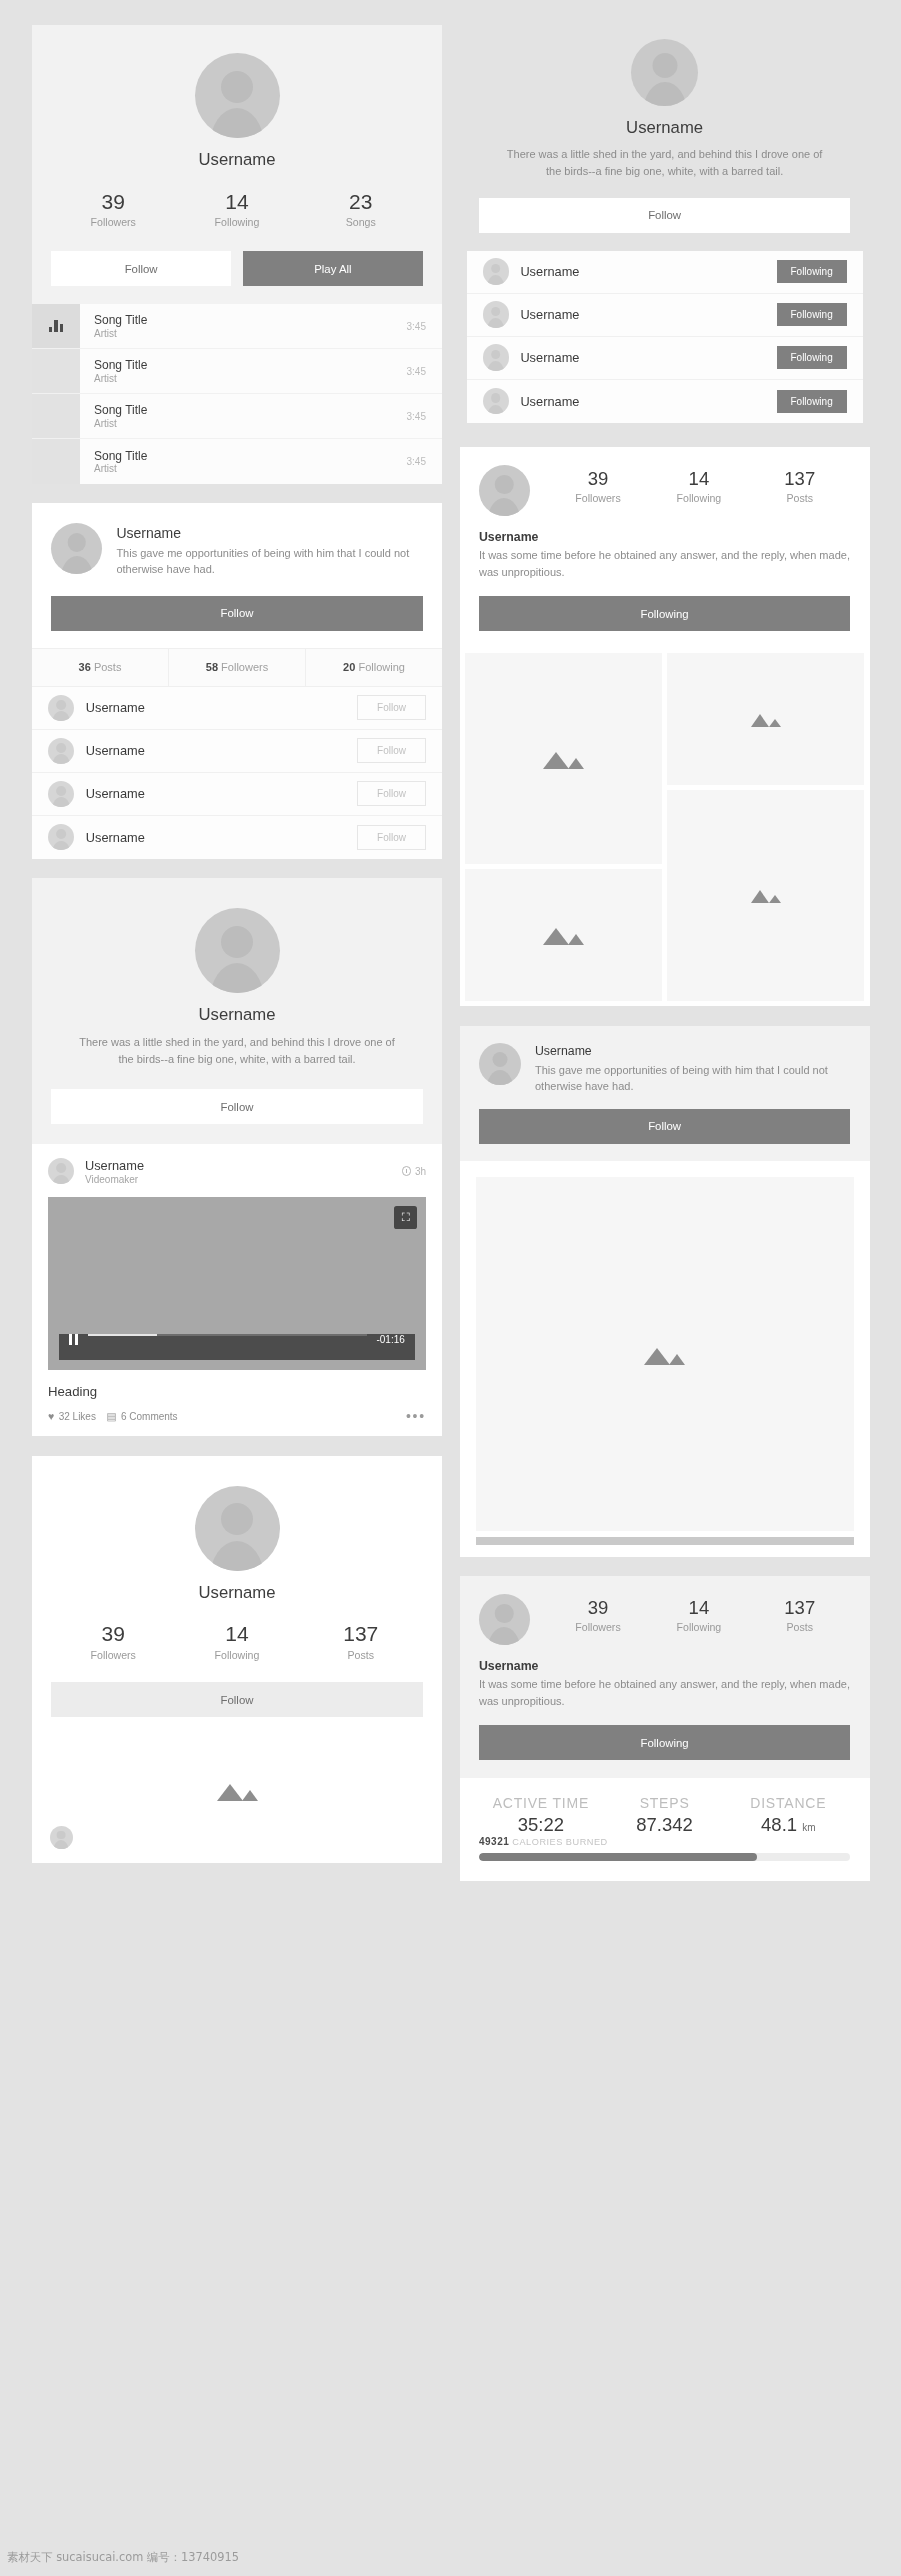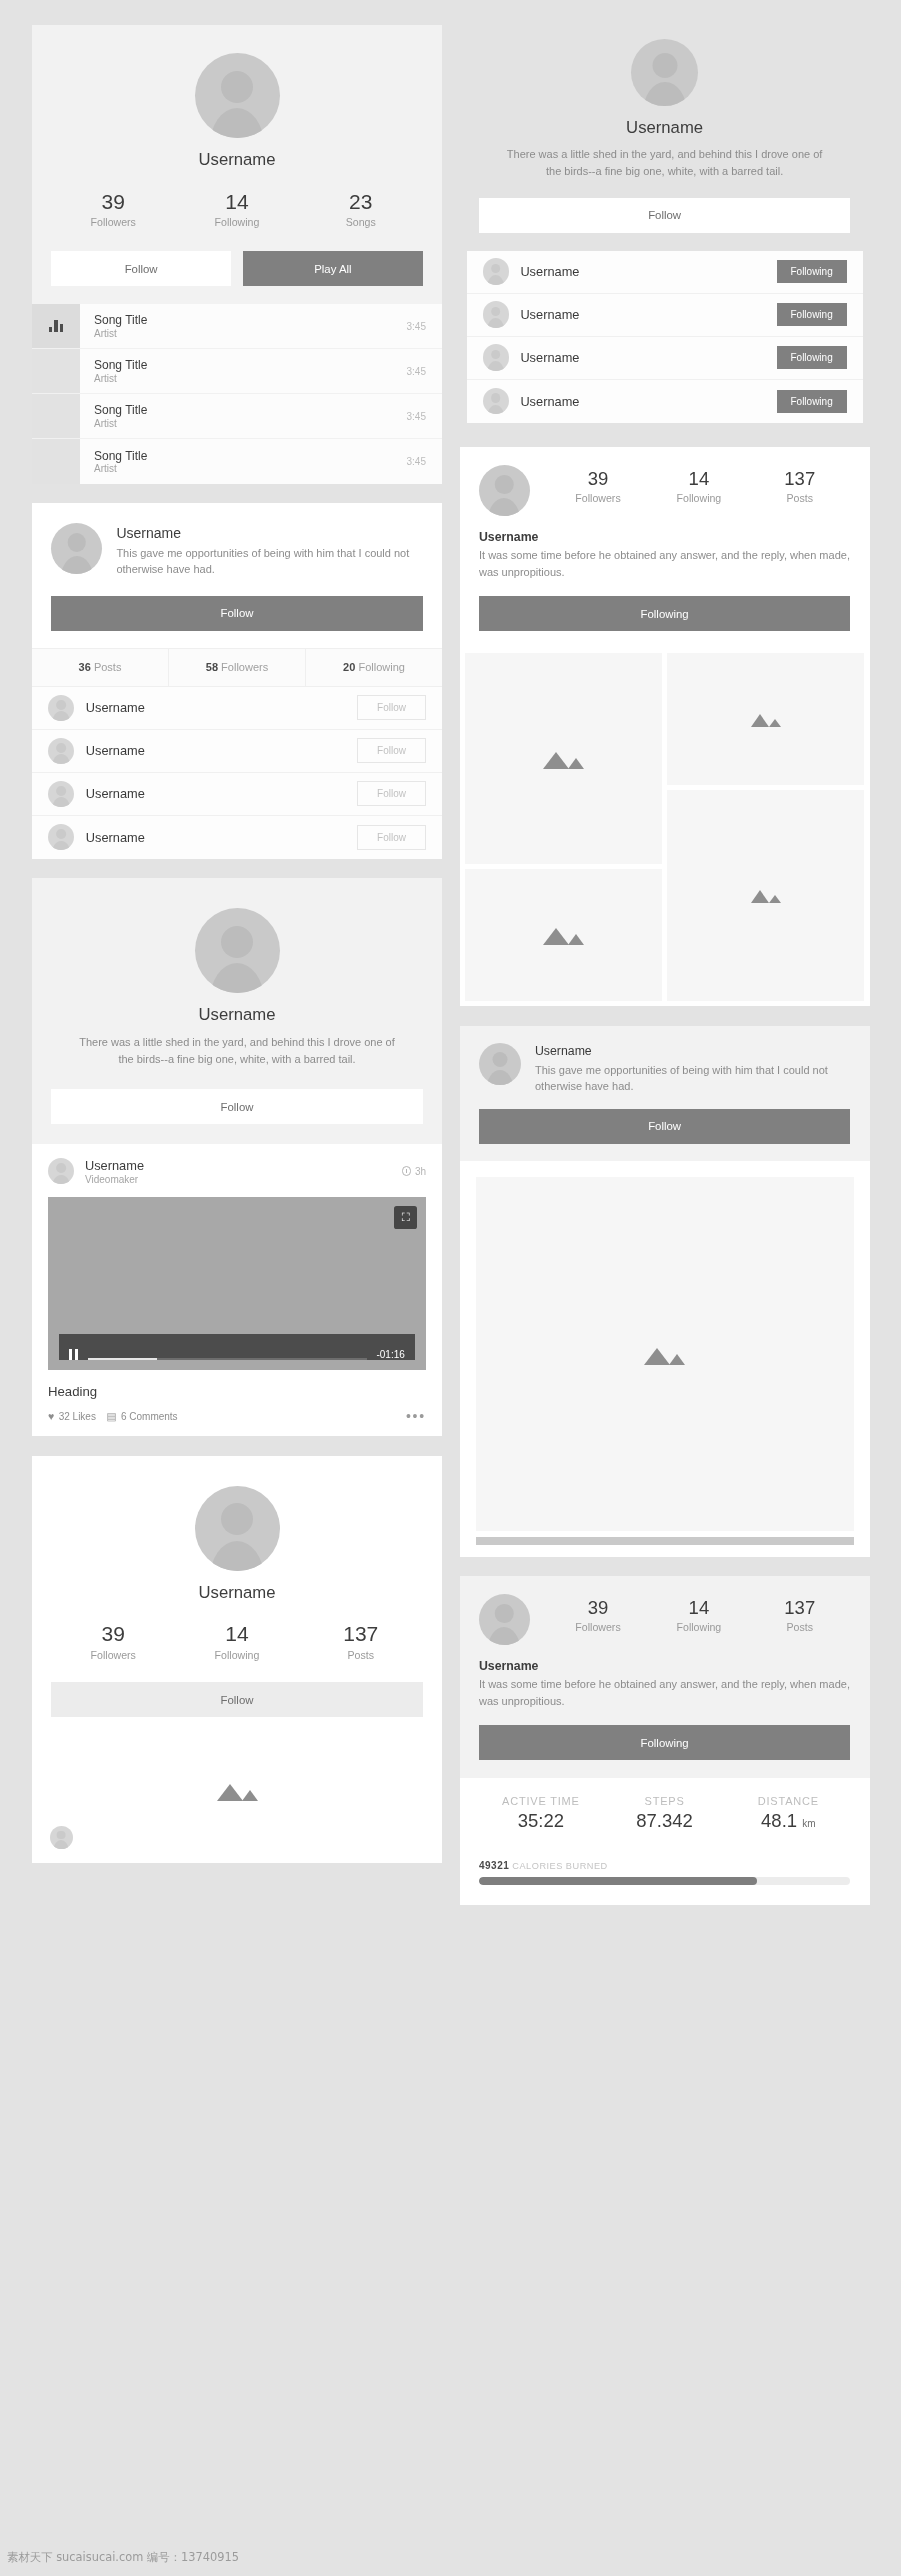--- a/index.html
+++ b/index.html
@@ -106,45 +106,45 @@
   .mtn.sm { width: 30px; height: 16px; }
   .mtn.sm::before { border-left-width: 9.7px; border-right-width: 9.7px; border-bottom-width: 13.2px; }
   .mtn.sm::after { border-left-width: 6.2px; border-right-width: 6.2px; border-bottom-width: 8.8px; }
 
   
   .vid { position: relative; background: #a8a8a8; height: 173px; margin: 0 16px; }
   .expand { position: absolute; top: 8.8px; right: 8.8px; width: 23px; height: 23px;
             background: #464646; border-radius: 2.6px; display: flex; align-items: center;
             justify-content: center; color: #fff; font-size: 11.4px; }
   .vbar { position: absolute; left: 10.6px; right: 10.6px; bottom: 9.7px; height: 26.4px;
-          background: #4c4c4c; display: flex; align-items: flex-end; padding: 0 10.6px; gap: 9.7px; }
+          background: #4c4c4c; display: flex; align-items: flex-start; padding: 0 10.6px; gap: 9.7px; }
   .pause { display: flex; gap: 2.6px; }
   .pause i { display: block; width: 3.1px; height: 11.4px; background: #fff; }
   .track { flex: 1; height: 2.6px; background: #6d6d6d; position: relative; }
   .track .fill { position: absolute; left: 0; top: 0; bottom: 0; width: 25%; background: #e6e6e6; }
   .vtime { font-size: 10px; color: #fff; }
 
   .post-h { font-size: 13.2px; color: #3d3d3d; }
   .post-b { font-size: 11px; color: #9a9a9a; line-height: 1.5; margin-top: 4.4px; }
   .meta-row { display: flex; align-items: center; margin-top: 11.4px; font-size: 10px; color: #8e8e8e; }
   .meta-row .ic { color: #8e8e8e; margin-right: 4.4px; font-size: 10.6px; }
   .dots { margin-left: auto; letter-spacing: 1.8px; color: #9a9a9a; font-size: 14px; line-height: 0.6; }
 
   
   .grid { display: flex; gap: 5.3px; padding: 5.3px; background: #fff; }
   .gcol { display: flex; flex-direction: column; gap: 5.3px; flex: 1; }
 
   
   .fit { padding: 17.6px 19.4px 19.4px; }
   .fit-row { display: flex; }
   .fit-cell { flex: 1; text-align: center; }
-  .fit-cell .k { font-size: 11px; color: #bdbdbd; letter-spacing: 0.8px; }
+  .fit-cell .k { font-size: 14px; color: #bdbdbd; letter-spacing: 0.8px; }
   .fit-cell .v { font-size: 18.5px; color: #3d3d3d; margin-top: 2.6px; }
   .fit-cell .v small { font-size: 10px; color: #6d6d6d; }
-  .cal { margin-top: 28px; font-size: 9.2px; letter-spacing: 0.5px; }
+  .cal { margin-top: 0; font-size: 9.2px; letter-spacing: 0.5px; }
   .cal b { color: #4a4a4a; font-weight: bold; font-size: 10px; }
   .cal span { color: #c4c4c4; }
   .pbar { margin-top: 6.2px; height: 8px; border-radius: 4.4px; background: #ececec; overflow: hidden; }
   .pbar .f { height: 100%; background: #7e7e7e; border-radius: 4.4px; }
 
   
   .sbar { height: 8px; background: #c9c9c9; margin: 5.3px 16px 12.3px; }
 
   .wm { position: absolute; left: 7px; bottom: 10.6px; font-size: 11.4px; color: #9b9b9b;
         font-family: "DejaVu Sans", sans-serif; }

